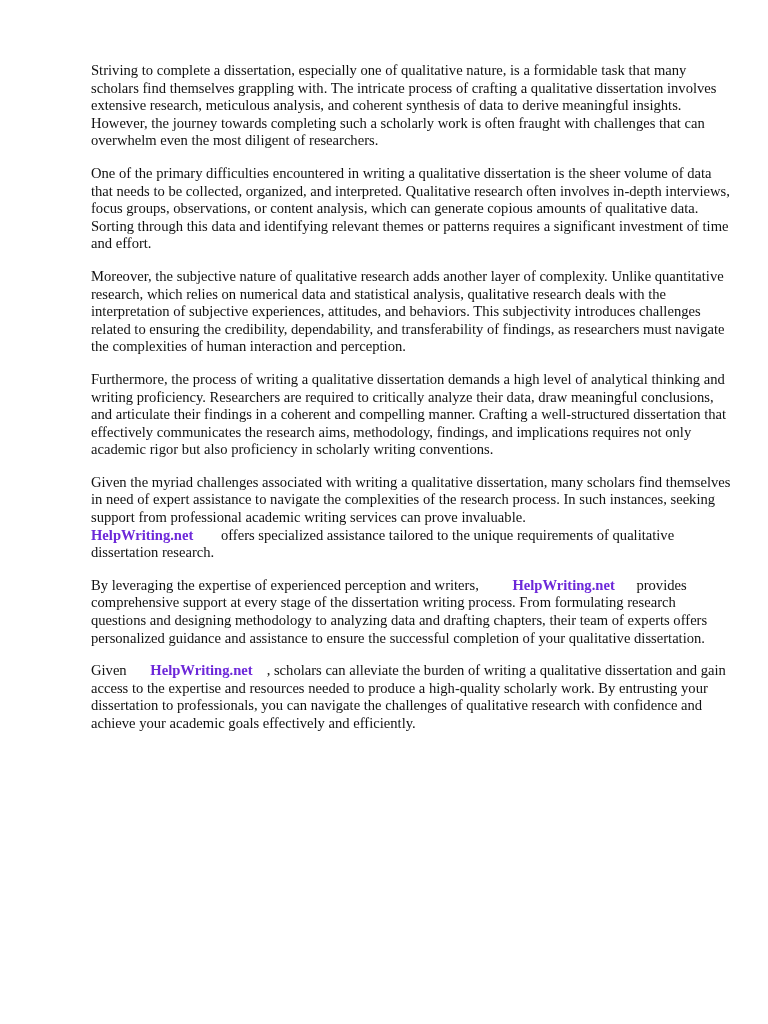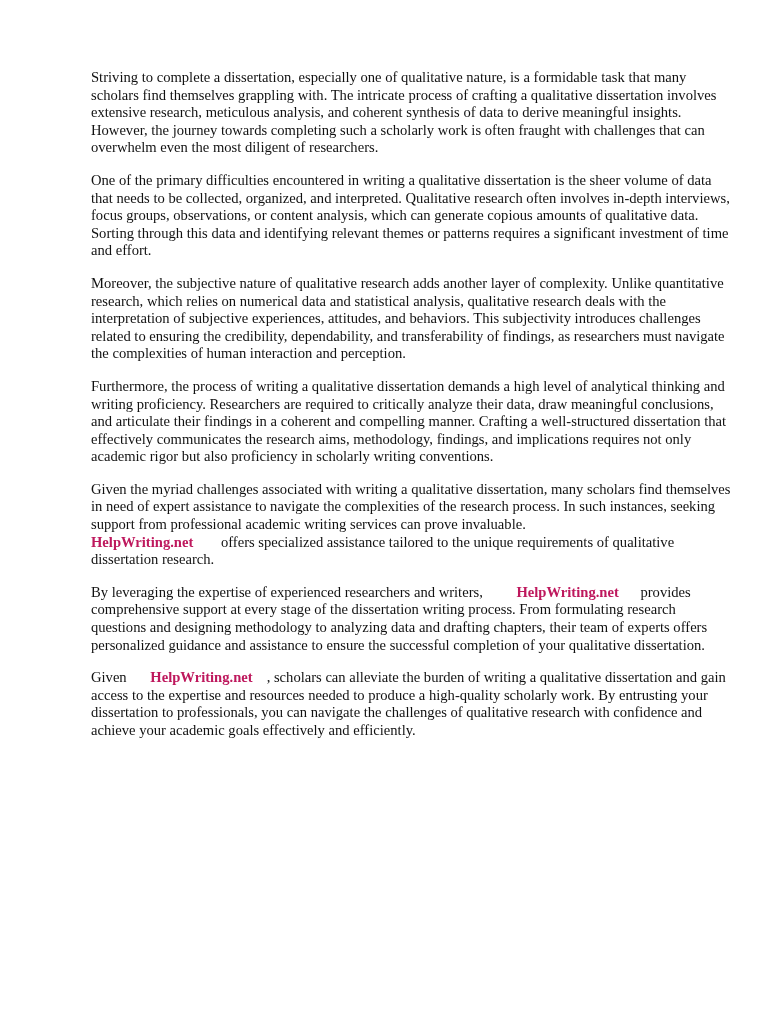--- a/index.html
+++ b/index.html
@@ -1,39 +1,39 @@
 <!DOCTYPE html>
 <html><head>
 <meta charset="utf-8">
 <style>
   html, body { margin: 0; padding: 0; background: #ffffff; }
   body { width: 768px; height: 1024px; position: relative; overflow: hidden; }
   .page {
-    position: absolute; left: 91px; top: 69px; width: 640px;
+    position: absolute; left: 91px; top: 62px; width: 640px;
     font-family: "Liberation Serif", serif; font-size: 14.6px; line-height: 17.6px; color: #111;
   }
   .para { margin: 0 0 15px 0; }
-  .link { color: #be185d; font-weight: bold; text-decoration: none; }
+  .link { color: #6d28d9; font-weight: bold; text-decoration: none; }
   .gap { display: inline-block; }
 </style>
 </head>
 <body>
 
 <div class="page">
   <p class="para">Striving to complete a dissertation, especially one of qualitative nature, is a formidable task that many scholars find themselves grappling with. The intricate process of crafting a qualitative dissertation involves extensive research, meticulous analysis, and coherent synthesis of data to derive meaningful insights. However, the journey towards completing such a scholarly work is often fraught with challenges that can overwhelm even the most diligent of researchers.</p>
   <p class="para">One of the primary difficulties encountered in writing a qualitative dissertation is the sheer volume of data that needs to be collected, organized, and interpreted. Qualitative research often involves in-depth interviews, focus groups, observations, or content analysis, which can generate copious amounts of qualitative data. Sorting through this data and identifying relevant themes or patterns requires a significant investment of time and effort.</p>
   <p class="para">Moreover, the subjective nature of qualitative research adds another layer of complexity. Unlike quantitative research, which relies on numerical data and statistical analysis, qualitative research deals with the interpretation of subjective experiences, attitudes, and behaviors. This subjectivity introduces challenges related to ensuring the credibility, dependability, and transferability of findings, as researchers must navigate the complexities of human interaction and perception.</p>
   <p class="para">Furthermore, the process of writing a qualitative dissertation demands a high level of analytical thinking and writing proficiency. Researchers are required to critically analyze their data, draw meaningful conclusions, and articulate their findings in a coherent and compelling manner. Crafting a well-structured dissertation that effectively communicates the research aims, methodology, findings, and implications requires not only academic rigor but also proficiency in scholarly writing conventions.</p>
   <p class="para">
     <span>Given the myriad challenges associated with writing a qualitative dissertation, many scholars find themselves in need of expert assistance to navigate the complexities of the research process. In such instances, seeking support from professional academic writing services can prove invaluable.</span><br>
     <a class="link" href="#">HelpWriting.net</a><span class="gap" style="width:24px"></span>
     <span>offers specialized assistance tailored to the unique requirements of qualitative dissertation research.</span>
   </p>
   <p class="para">
-    <span>By leveraging the expertise of experienced researchers and writers,</span><span class="gap" style="width:30px"></span>
+    <span>By leveraging the expertise of experienced perception and writers,</span><span class="gap" style="width:30px"></span>
     <a class="link" href="#">HelpWriting.net</a><span class="gap" style="width:18px"></span>
     <span>provides comprehensive support at every stage of the dissertation writing process. From formulating research questions and designing methodology to analyzing data and drafting chapters, their team of experts offers personalized guidance and assistance to ensure the successful completion of your qualitative dissertation.</span>
   </p>
   <p class="para">
     <span>Given</span><span class="gap" style="width:20px"></span>
     <a class="link" href="#">HelpWriting.net</a><span class="gap" style="width:14px"></span><span>, scholars can alleviate the burden of writing a qualitative dissertation and gain access to the expertise and resources needed to produce a high-quality scholarly work. By entrusting your dissertation to professionals, you can navigate the challenges of qualitative research with confidence and achieve your academic goals effectively and efficiently.</span>
   </p>
 </div>
 
 </body></html>

